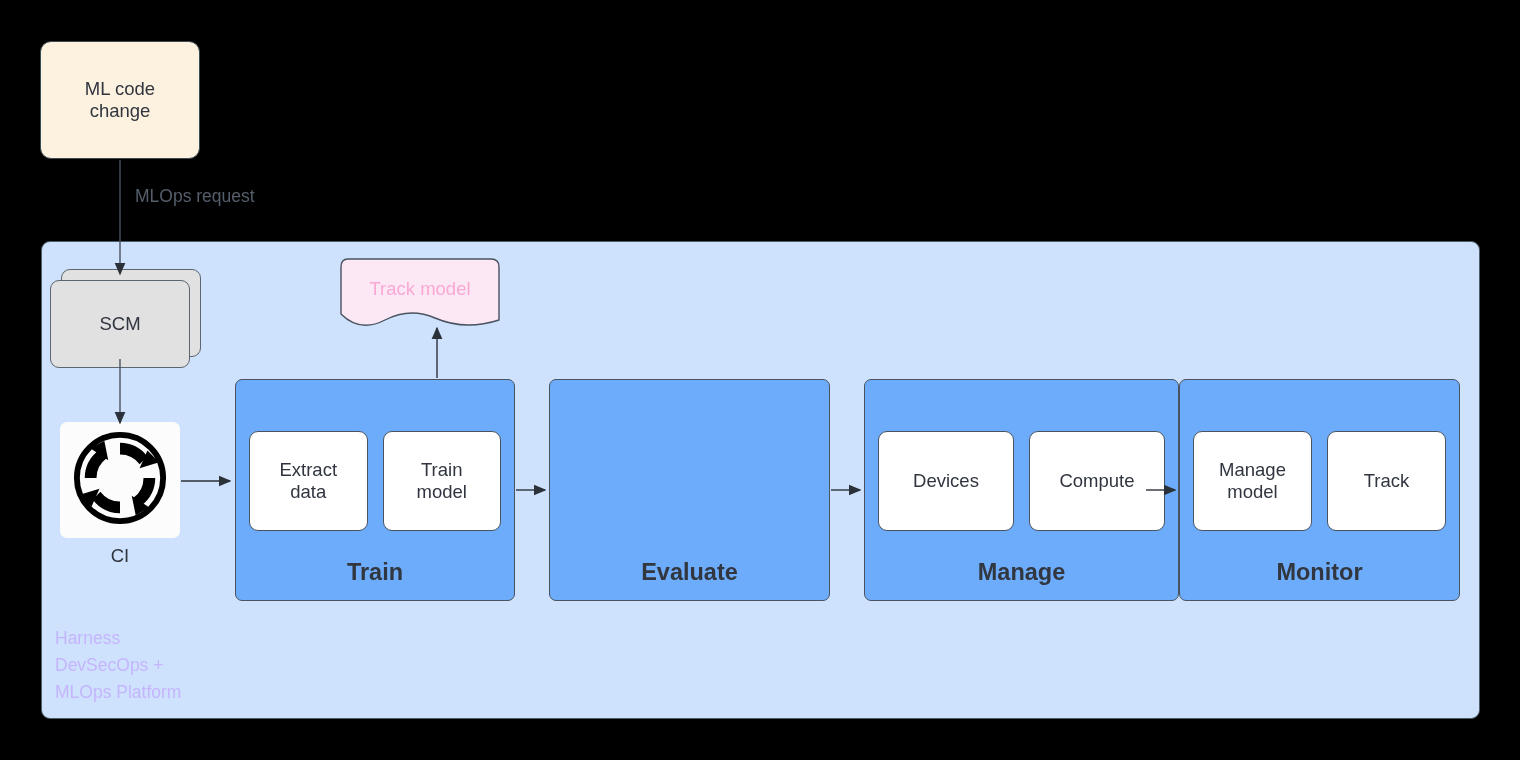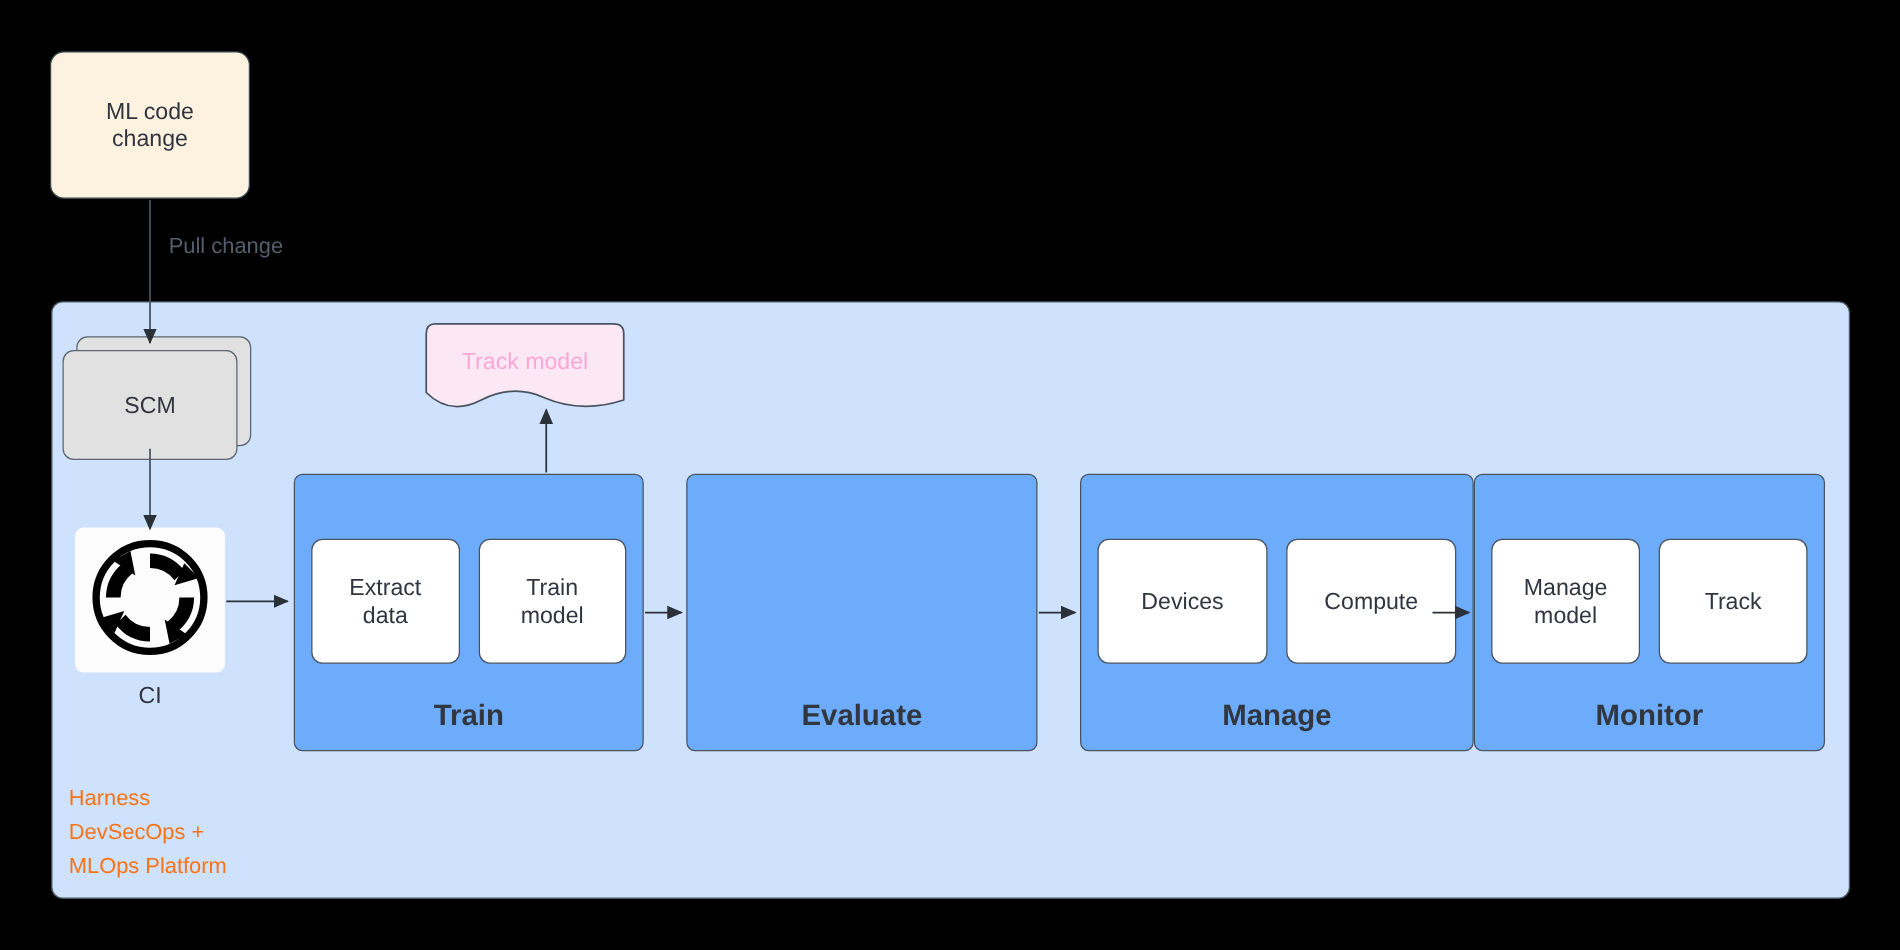--- a/index.html
+++ b/index.html
@@ -62,21 +62,21 @@
     background: #cfe2fd;
     border: 1.3px solid #4d5d6b;
     border-radius: 9px;
     box-sizing: border-box;
   }
   #platform-label {
     position: absolute;
     left: 55px;
     top: 625px;
     font-size: 17.5px;
-    color: #f97316;
+    color: #c4b5fd;
     line-height: 1.53;
     white-space: pre-line;
   }
 
   
   #scm-node {
     position: absolute;
     left: 50px;
     top: 269px;
     width: 140px;
@@ -210,21 +210,21 @@
 </head>
 <body>
 
 <div id="canvas">
 
   <div id="ml-code-change">
     <div class="node-text">ML code
 change</div>
   </div>
 
-  <div id="pull-request-label">Pull change</div>
+  <div id="pull-request-label">MLOps request</div>
 
   <div id="platform-panel"></div>
 
   <div id="scm-node">
     <div class="stack-back"></div>
     <div class="stack-front">
       <div class="node-text">SCM</div>
     </div>
   </div>
 

